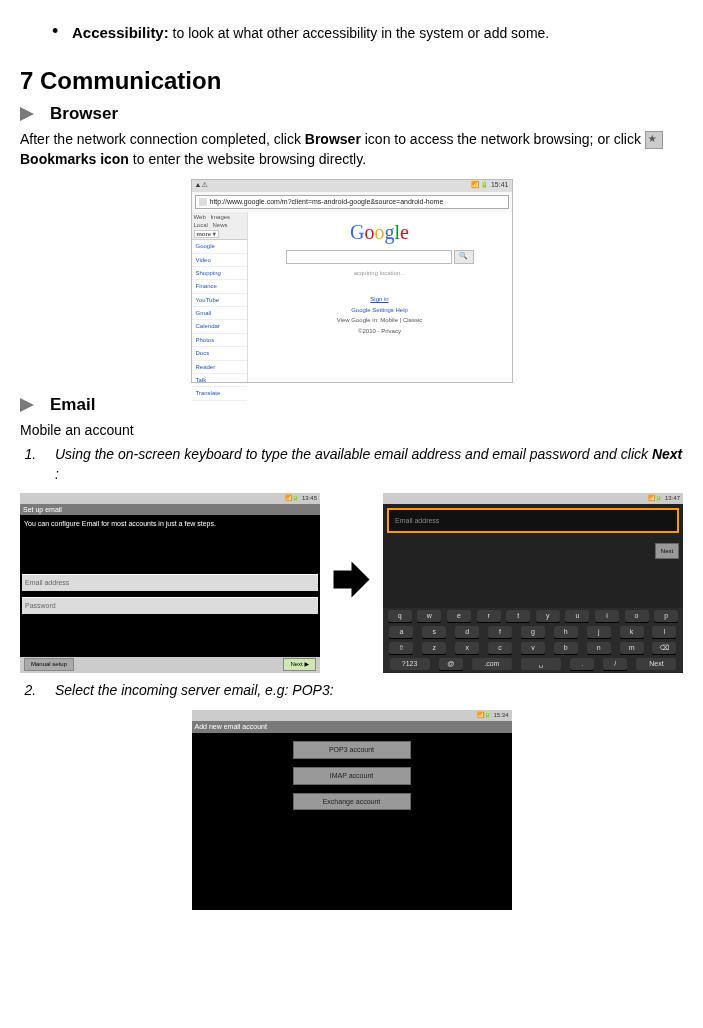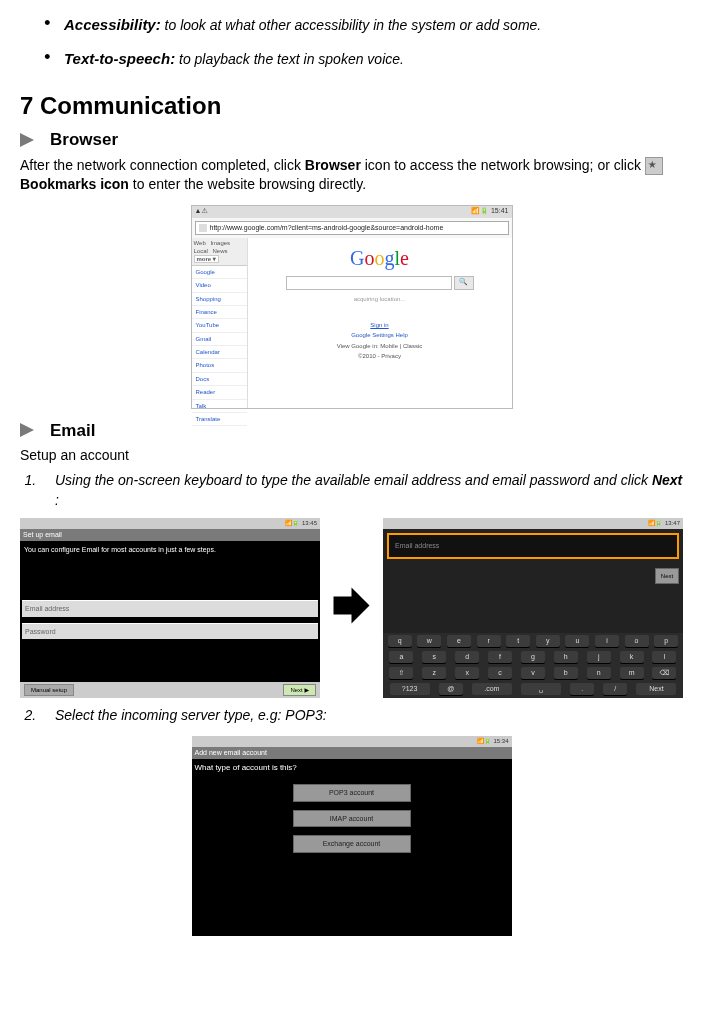--- a/index.html
+++ b/index.html
@@ -7,22 +7,21 @@
     font-size: 14px;
     color: #000;
     margin: 0;
     padding: 10px 20px;
     width: 663px;
     line-height: 1.4;
   }
   ul.bullets {
     list-style: none;
     padding-left: 20px;
-    margin: 4px;
-    font-style: italic;
+    margin: 12px;
   }
   ul.bullets li {
     position: relative;
     padding-left: 20px;
     margin-bottom: 12px;
   }
   ul.bullets li::before {
     content: "•";
     position: absolute;
     left: 0;
@@ -138,21 +137,20 @@
   .popshot .sb{background:#ccc;height:11px;display:flex;justify-content:flex-end;font-size:6px;color:#333;padding:0 3px;align-items:center;}
   .popshot .hdr{background:#7a7a7a;color:#fff;font-size:7px;padding:1px 3px;}
   .popshot .q{color:#fff;font-size:8px;padding:3px;}
   .popshot .opt{background:#999;width:110px;margin:8px auto;padding:3px;text-align:center;font-size:7px;border:1px solid #666;color:#222;}
 </style>
 </head>
 <body>
 
 <ul class="bullets">
   <li><span class="bold">Accessibility:</span><span> to look at what other accessibility in the system or add some.</span></li>
-  <li><span class="bold">Text-to-speech:</span><span> to playback the text in spoken voice.</span></li>
 </ul>
 
 <h2>7 Communication</h2>
 
 <div class="arrowhead">
   <svg viewBox="0 0 10 10">
       <polygon points="0,0 10,5 0,10" fill="#7a7a7a"></polygon>
     </svg>
   <span class="title">Browser</span>
 </div>
@@ -208,21 +206,21 @@
     </div>
   </div>
 </div>
 
 <div class="arrowhead">
   <svg viewBox="0 0 10 10">
       <polygon points="0,0 10,5 0,10" fill="#7a7a7a"></polygon>
     </svg>
   <span class="title">Email</span>
 </div>
-<div>Setup an account</div>
+<div>Mobile an account</div>
 
 <ol class="numbered">
   <li><span>Using the on-screen keyboard to type the available email address and email password and click </span><b>Next</b><span> :</span></li>
 </ol>
 
 <div class="emailrow">
   <div class="emailshot">
     <div class="sb">
         <span>📶🔋 <span>13:45</span></span>
       </div>
@@ -289,25 +287,24 @@
           <div class="keyw">␣</div>
           <div class="key">.</div>
           <div class="key">/</div>
           <div class="keyw">Next</div>
       </div>
     </div>
   </div>
 </div>
 
 <ol class="numbered" start="2">
-  <li><span>Select the incoming server type, e.g: POP3:</span></li>
+  <li><span>Select the incoming server email, e.g: POP3:</span></li>
 </ol>
 
 <div class="popshot">
   <div class="sb">
       <span>📶🔋 <span>15:34</span></span>
     </div>
   <div class="hdr">Add new email account</div>
-  <div class="q">What type of account is this?</div>
   <div class="opt">POP3 account</div>
   <div class="opt">IMAP account</div>
   <div class="opt">Exchange account</div>
 </div>
 
 </body></html>

